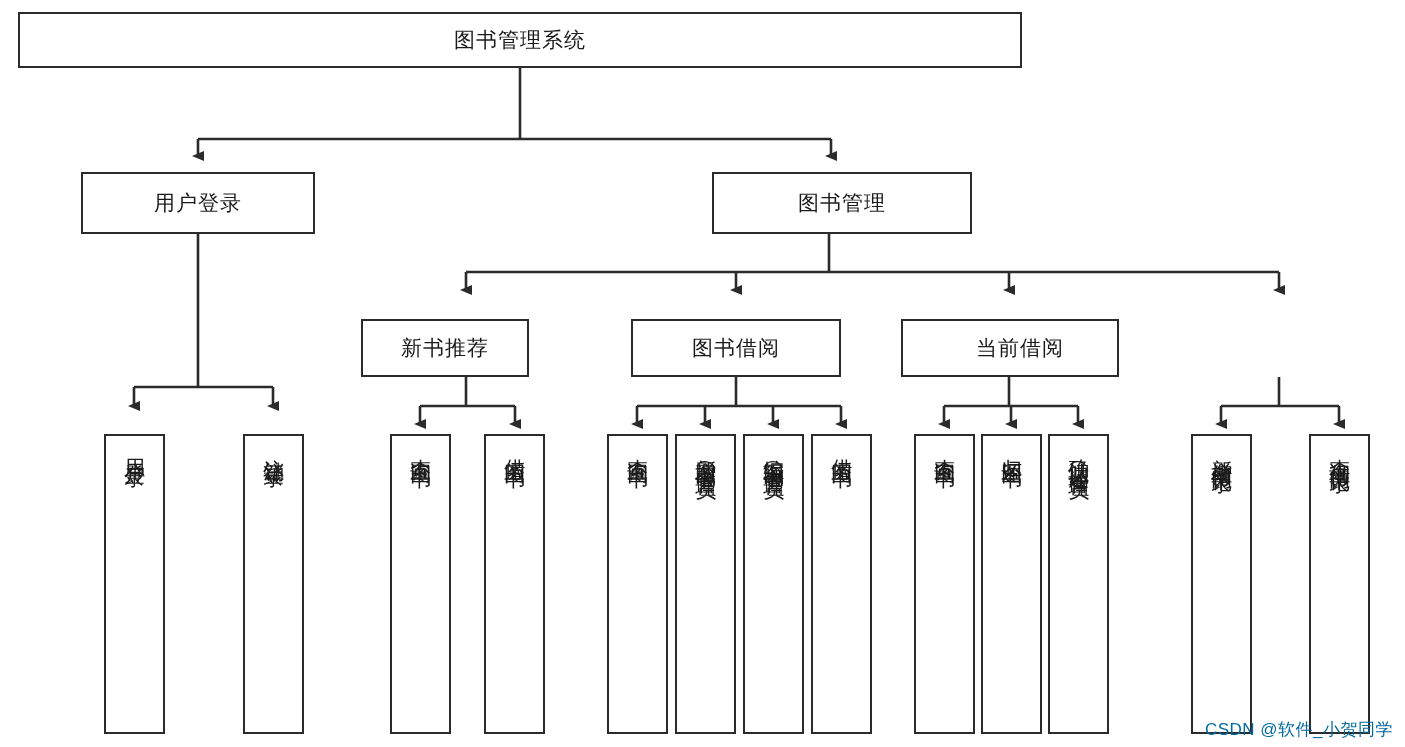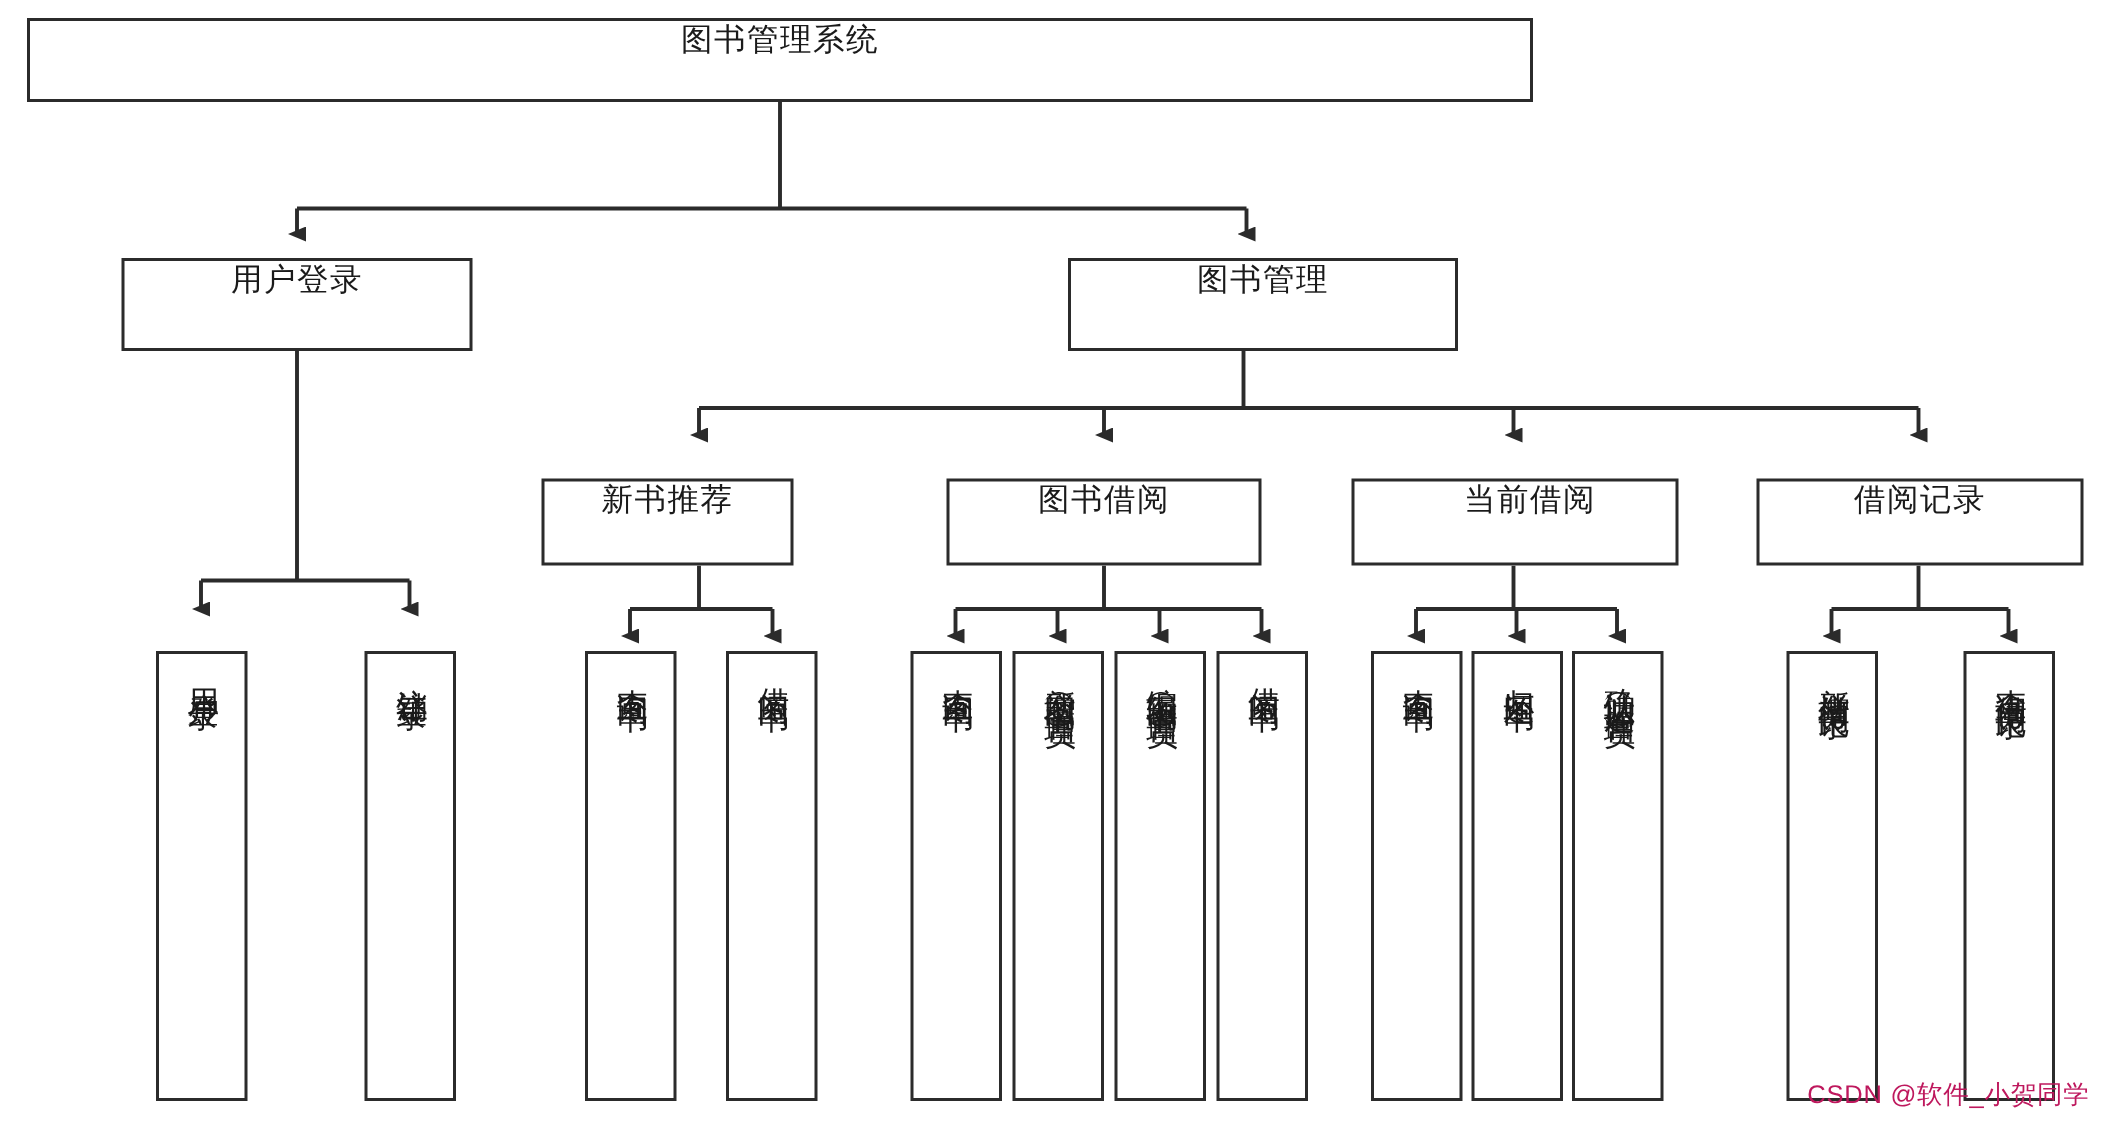--- a/index.html
+++ b/index.html
@@ -24,20 +24,21 @@
     width: 1405px;
     height: 747px;
     pointer-events: none;
   }
   .node {
     position: absolute;
     box-sizing: border-box;
     border: 2px solid #2b2b2b;
     background: #ffffff;
     display: flex;
+    align-items: center;
     justify-content: center;
     color: #1a1a1a;
   }
   .node.h {
     font-size: 21px;
     line-height: 1.2;
     letter-spacing: 1px;
   }
   .node.v {
     font-size: 21px;
@@ -53,21 +54,21 @@
     letter-spacing: 3px;
   }
   .node-root {
     font-size: 22px;
   }
   .watermark {
     position: absolute;
     right: 12px;
     bottom: 6px;
     font-size: 17px;
-    color: #be185d;
+    color: #0369a1;
     letter-spacing: 0.5px;
     white-space: nowrap;
     pointer-events: none;
   }
 </style>
 </head>
 <body>
 
 <div id="canvas">
 
@@ -141,23 +142,20 @@
   </div>
 
   <div class="node h" style="left:631px; top:319px; width:210px; height:58px;">
     <span>图书借阅</span>
   </div>
 
   <div class="node h" style="left:901px; top:319px; width:218px; height:58px;padding-left:20px;">
     <span>当前借阅</span>
   </div>
 
-  <div class="node h" style="left:1171px; top:319px; width:218px; height:58px;">
-    <span>借阅记录</span>
-  </div>
 
   <div class="node v" style="left:104px; top:434px; width:61px; height:300px;">
     <span class="vtext">用户登录</span>
   </div>
 
   <div class="node v" style="left:243px; top:434px; width:61px; height:300px;">
     <span class="vtext">注销登录</span>
   </div>
 
   <div class="node v" style="left:390px; top:434px; width:61px; height:300px;">

